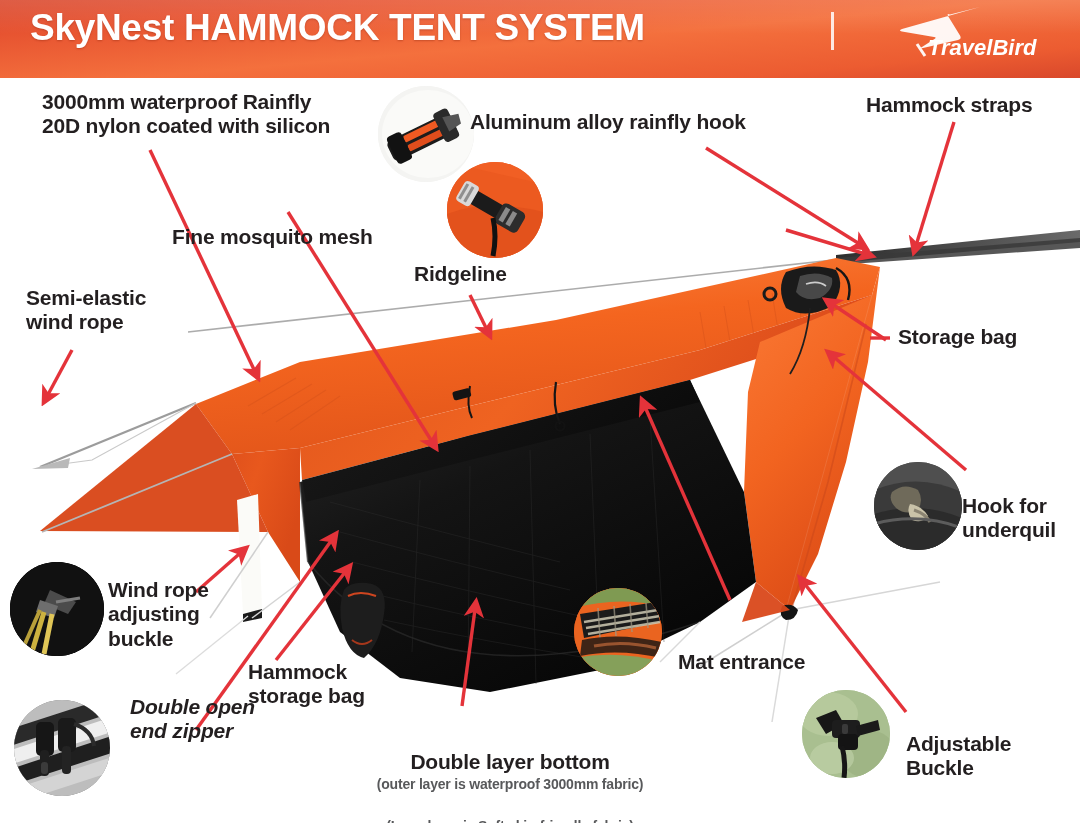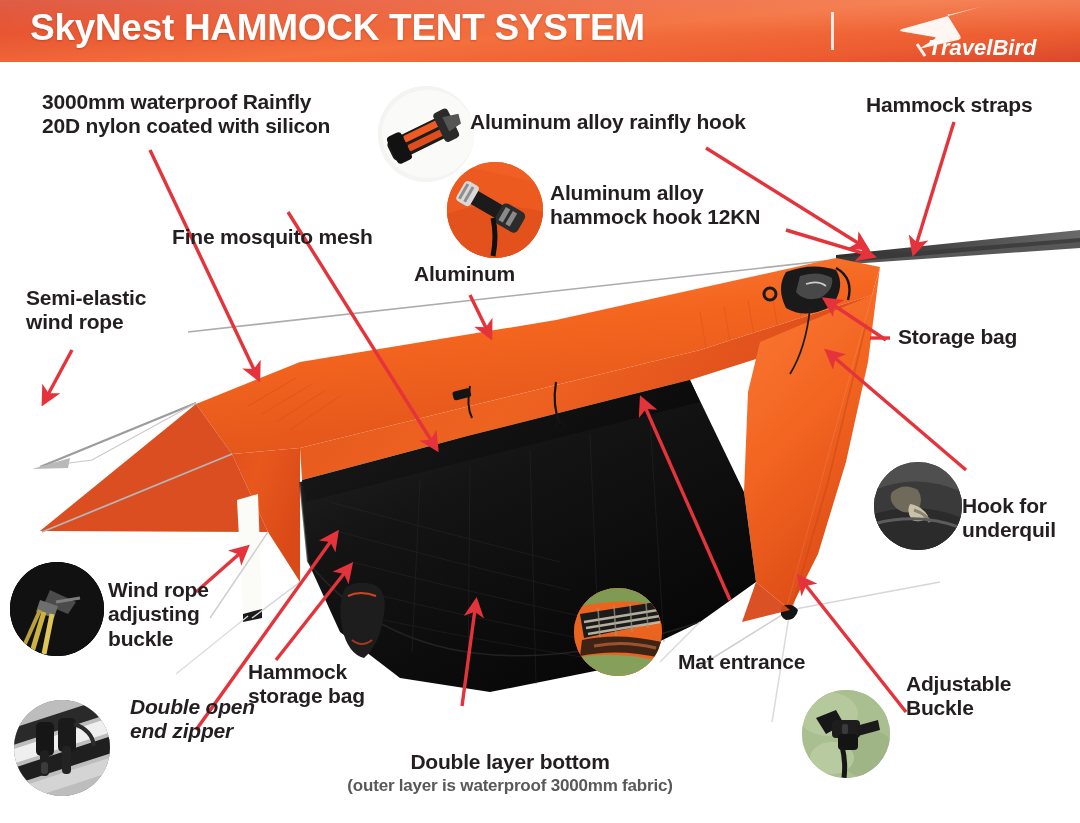--- a/index.html
+++ b/index.html
@@ -18,21 +18,21 @@
     width: 1080px;
     height: 823px;
     background: #ffffff;
   }
 
   
   .header-band {
     position: absolute;
     left: 0; top: 0;
     width: 1080px;
-    height: 62px;
+    height: 78px;
     background: linear-gradient(175deg, #d9452a 0%, #e65230 18%, #f4703d 52%, #ec5c31 82%, #d9482b 100%);
     overflow: hidden;
     text-decoration: underline;
   }
   .header-band::after {
     content: "";
     position: absolute;
     left: 0; top: 0; right: 0; height: 34px;
     background: linear-gradient(180deg, rgba(255,255,255,0.13), rgba(255,255,255,0));
     pointer-events: none;
@@ -86,21 +86,21 @@
     font-weight: bold;
     line-height: 1.16;
     font-family: "Liberation Sans", sans-serif;
     white-space: pre-line;
     letter-spacing: -0.2px;
   }
   .label.center  { text-align: center; }
 
   .label .sub {
     display: block;
-    font-size: 17px;
+    font-size: 14px;
     font-weight: bold;
     color: #58595b;
     letter-spacing: -0.2px;
     line-height: 1.3;
   }
 
   
   .inset {
     position: absolute;
     border-radius: 50%;
@@ -465,26 +465,24 @@
     </svg>
   </div>
 
   <div class="label" style="left:30px; top:90px;margin-left:12px;">3000mm waterproof Rainfly
 20D nylon coated with silicon</div>
 
   <div class="label" style="left:172px; top:183px;margin-top:42px;">Fine mosquito mesh</div>
 
   <div class="label" style="left:470px; top:110px;">Aluminum alloy rainfly hook</div>
 
-  <div class="label" style="left:550px; top:181px;">Aluminum alloy
-hammock hook 12KN</div>
 
   <div class="label" style="left:866px; top:93px;">Hammock straps</div>
 
-  <div class="label" style="left:414px; top:262px;">Aluminum</div>
+  <div class="label" style="left:414px; top:262px;">Ridgeline</div>
 
   <div class="label" style="left:26px; top:286px;">Semi-elastic
 wind rope</div>
 
   <div class="label" style="left:898px; top:325px;">Storage bag</div>
 
   <div class="label" style="left:962px; top:478px;margin-top:16px;">Hook for
 underquil</div>
 
   <div class="label" style="left:108px; top:578px;">Wind rope
@@ -492,21 +490,21 @@
 buckle</div>
 
   <div class="label" style="left:248px; top:660px;">Hammock
 storage bag</div>
 
   <div class="label" style="left:130px; top:695px;font-style:italic;">Double open
 end zipper</div>
 
   <div class="label" style="left:678px; top:618px;margin-top:32px;">Mat entrance</div>
 
-  <div class="label" style="left:906px; top:672px;">Adjustable
+  <div class="label" style="left:906px; top:732px;">Adjustable
 Buckle</div>
 
   <div class="label center" style="left:300px; top:726px; width:420px;">
     <span>Double layer bottom</span>
     <span class="sub">(outer layer is waterproof 3000mm fabric)</span>
     <span class="sub">(Inner layer is Soft skin-friendly fabric)</span>
   </div>
 
 </div>
 

